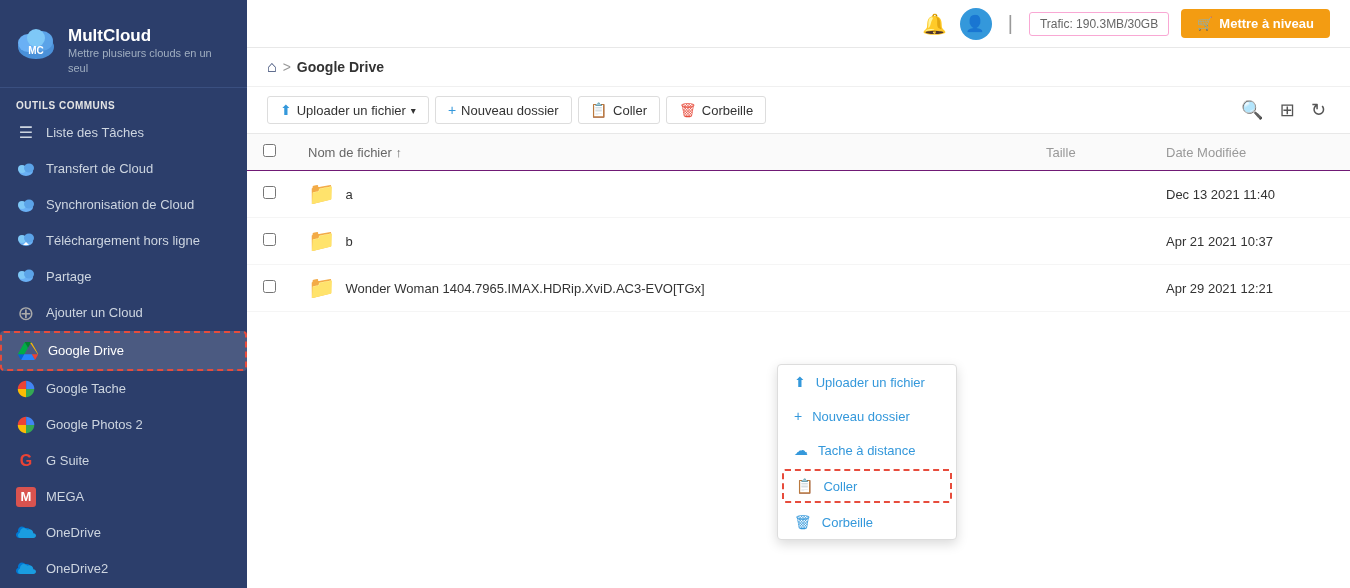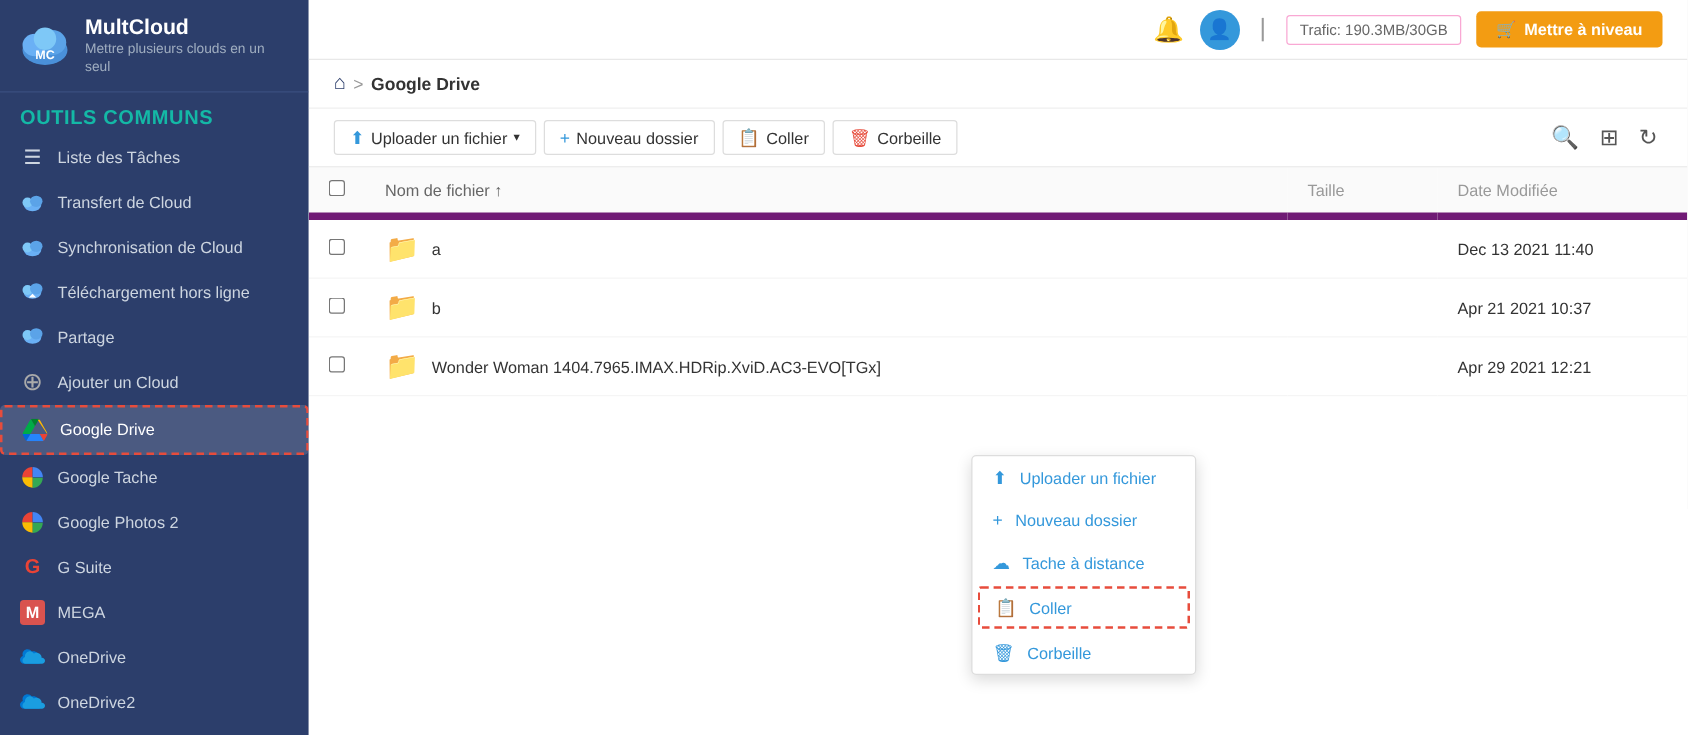--- a/index.html
+++ b/index.html
@@ -21,27 +21,27 @@
       align-items: center;
       padding: 12px 14px;
       border-bottom: 1px solid #3a4f80;
     }
     .logo-icon {
       width: 44px;
       height: 44px;
       margin-right: 10px;
       flex-shrink: 0;
     }
-    .logo-text { color: #fff; font-size: 17px; font-weight: bold; line-height: 1.2; }
+    .logo-text { color: #fff; font-size: 17px; font-weight: bold; line-height: 1.2; margin-top: 14px; }
     .logo-subtitle { font-size: 11px; color: #a0aec0; line-height: 1.3; }
 
     .section-label {
-      font-size: 16px;
+      font-size: 10px;
       font-weight: bold;
-      color: #14b8a6;
+      color: #e5e5e5;
       padding: 12px 16px 4px;
       text-transform: uppercase;
       letter-spacing: 0.5px;
     }
     .sidebar-item {
       display: flex;
       align-items: center;
       padding: 8px 16px;
       cursor: pointer;
       color: #cdd5e0;
@@ -170,21 +170,21 @@
     .file-table {
       width: 100%;
       border-collapse: collapse;
     }
     .file-table th {
       text-align: left;
       padding: 10px 16px;
       color: #999;
       font-size: 13px;
       font-weight: normal;
-      border-bottom: 6px solid #701a75;
+      border-bottom: 1px solid #701a75;
       background: #fafafa;
     }
     .file-table th.sortable { color: #666; }
     .file-table td {
       padding: 10px 16px;
       border-bottom: 1px solid #f5f5f5;
       font-size: 13px;
       color: #333;
     }
     .file-name-cell {

